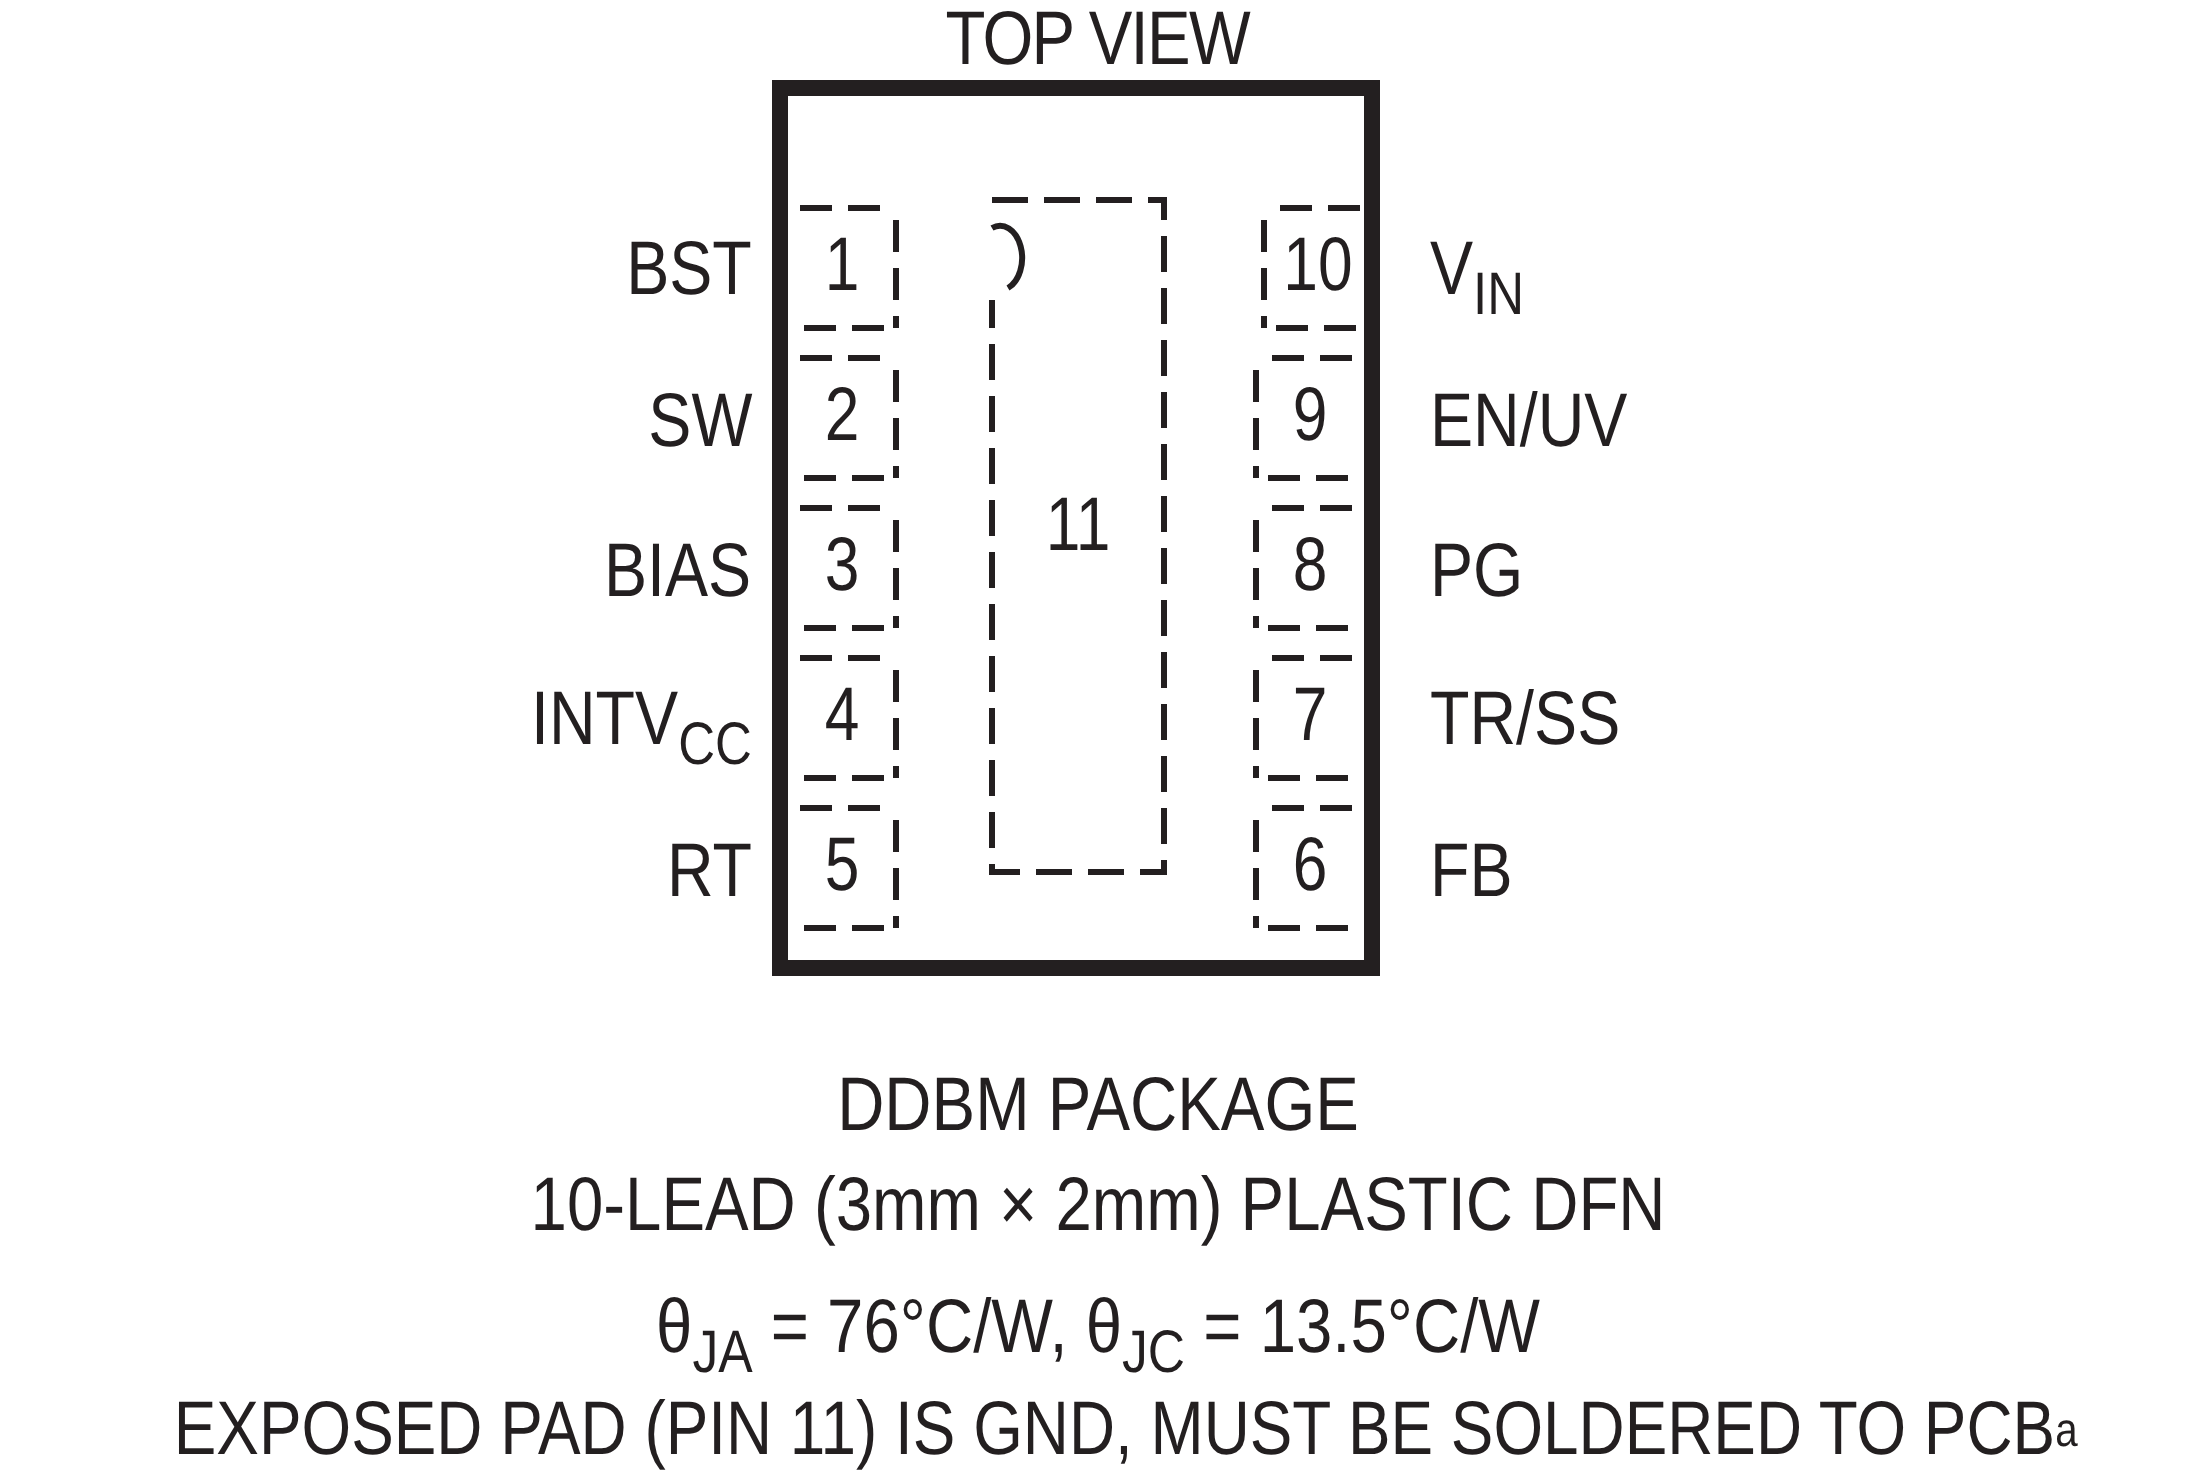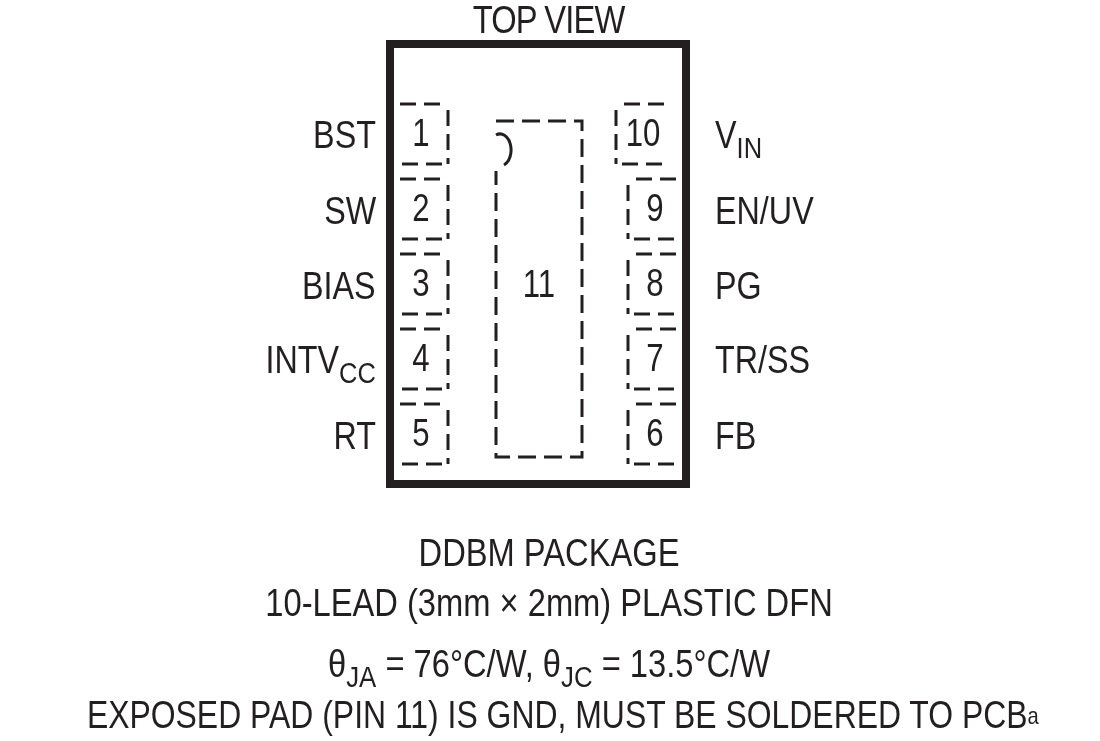--- a/index.html
+++ b/index.html
@@ -50,21 +50,21 @@
       white-space: nowrap;
       transform: scaleX(0.85);
     }
     .pin-label.left { text-align: right; transform-origin: right center; }
     .pin-label.right { text-align: left; transform-origin: left center; }
     .pin-label sub {
       font-size: 30px;
       vertical-align: -10px;
       line-height: 0;
     }
-    .center-pad { left: 496px; top: 121px; width: 86px; height: 336px; text-decoration: underline; }
+    .center-pad { left: 496px; top: 100px; width: 86px; height: 336px; text-decoration: underline; }
     .center-pad svg { position: absolute; left: 0; top: 0; overflow: visible; }
     .center-num {
       position: absolute; left: 0; width: 86px; top: 142px;
       text-align: center; font-size: 38px;
       transform: scaleX(0.82);
     }
     .footer-line {
       position: absolute;
       left: 0; width: 1100px;
       text-align: center;
@@ -121,21 +121,21 @@
   </svg>
   <div class="pin-num">5</div>
 </div>
 
 <div class="pin-label left" style="right:724px; top:113px;"><span>BST</span></div>
 <div class="pin-label left" style="right:724px; top:189px;"><span>SW</span></div>
 <div class="pin-label left" style="right:724px; top:264px;"><span>BIAS</span></div>
 <div class="pin-label left" style="right:724px; top:338px;"><span>INTV</span><sub>CC</sub></div>
 <div class="pin-label left" style="right:724px; top:414px;"><span>RT</span></div>
 
-<div class="pin-box" style="left:616px; top:104px;">
+<div class="pin-box" style="left:632px; top:104px;">
   <svg width="54" height="60">
     <path d="M54 0 H0 M0 0 V60 M0 60 H54" fill="none" stroke="#231f20" stroke-width="3" stroke-dasharray="16 8" stroke-dashoffset="-6"></path>
   </svg>
   <div class="pin-num">10</div>
 </div>
 <div class="pin-box" style="left:628px; top:179px;">
   <svg width="54" height="60">
     <path d="M54 0 H0 M0 0 V60 M0 60 H54" fill="none" stroke="#231f20" stroke-width="3" stroke-dasharray="16 8" stroke-dashoffset="-6"></path>
   </svg>
   <div class="pin-num">9</div>

